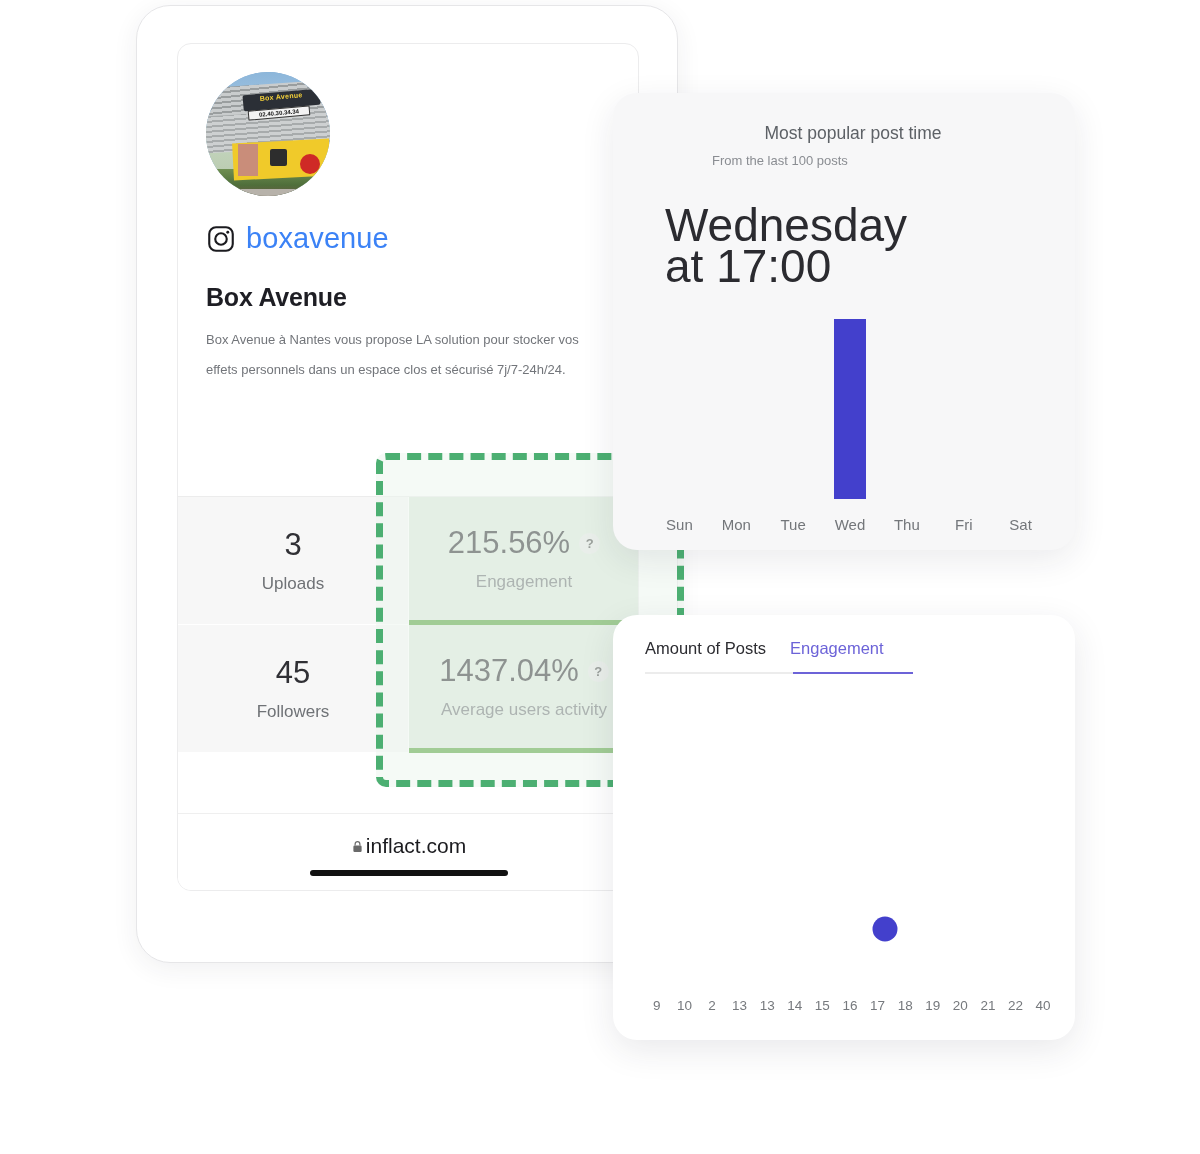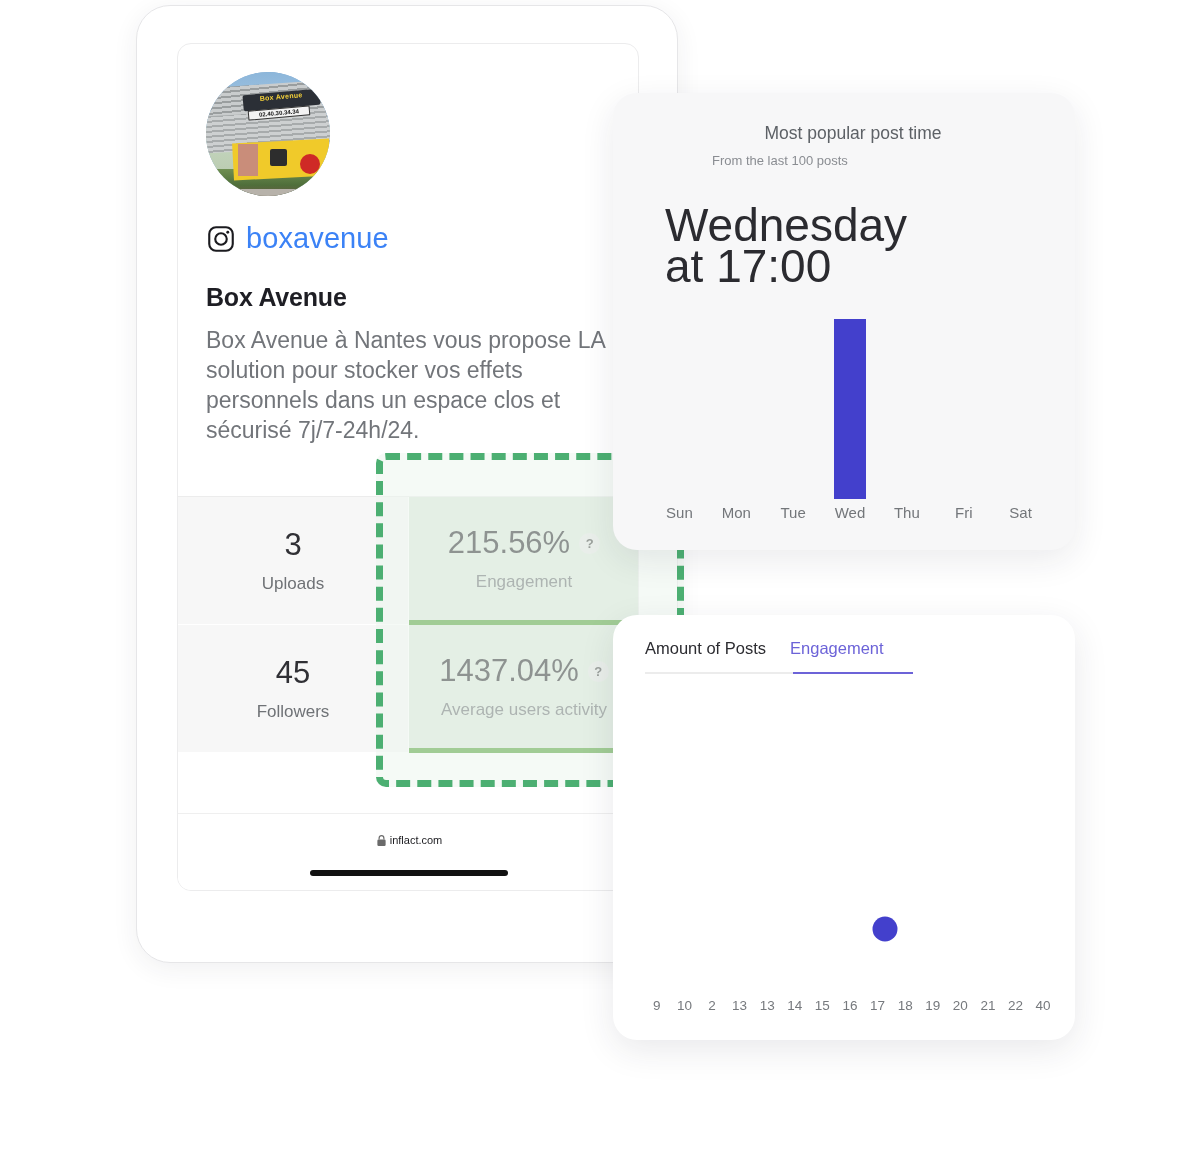--- a/index.html
+++ b/index.html
@@ -56,21 +56,21 @@
   .avatar .redbadge { position:absolute; left:76%; top:66%; width:16%; height:16%; background:#cf2a26; border-radius:50%;}
   .avatar .bush { position:absolute; left:0; bottom:0; width:100%; height:22%;
     background:linear-gradient(180deg,#6f8f52 0%,#4f6e3a 60%,#6a5a45 100%); }
   .avatar .road { position:absolute; left:0; bottom:0; width:100%; height:6%; background:#b7b2aa; }
 
   .handle-row { display:flex; align-items:center; gap:10px; margin-top:26px; }
   .ig-icon { width:30px; height:30px; flex:0 0 auto; }
   .handle { font-size:29px; color:#3b82f6; font-weight:400; letter-spacing:.1px; }
 
   .fullname { margin-top:28px; font-size:25px; font-weight:bold; color:#1e1e24; letter-spacing:-.2px; }
-  .bio { margin-top:13px; font-size:23px; line-height:30px; color:#72757a; max-width:412px; }
+  .bio { margin-top:13px; font-size:13px; line-height:30px; color:#72757a; max-width:412px; }
 
   
   .stats {
     position:absolute; left:0; top:452px; width:462px;
     display:grid; grid-template-columns:1fr 1fr; grid-auto-rows:128px;
     border-top:1px solid #ececec;
   }
   .stat { background:#f7f7f7; border-right:1px solid #fff; border-bottom:1px solid #fff;
     display:flex; flex-direction:column; align-items:center; justify-content:center; gap:11px; position:relative; }
   .stat .val { font-size:31px; color:#303035; font-weight:400; display:flex; align-items:center; gap:9px; }
@@ -81,21 +81,21 @@
 
   
   .dev-tabs { position:absolute; left:12px; top:812px; width:300px; }
   .dev-tabs .row { display:flex; gap:26px; font-size:17px; }
   .dev-tabs .t { color:#2c2c31; padding-bottom:17px; }
   .dev-tabs .t.active { color:#6c63d8; }
 
   .urlbar { position:absolute; left:0; bottom:0; width:462px; height:77px;
     border-top:1px solid #efefef; background:#fff;
     display:flex; flex-direction:column; align-items:center; justify-content:flex-start; padding-top:20px; }
-  .urlbar .u { font-size:11px; color:#1b1b1f; display:flex; align-items:flex-start; gap:3px; }
+  .urlbar .u { font-size:21px; color:#1b1b1f; display:flex; align-items:flex-end; gap:3px; }
   .homebar { position:absolute; bottom:14px; left:50%; transform:translateX(-50%);
     width:198px; height:6px; background:#111; border-radius:4px; }
 
   
   .selection {
     position:absolute; left:376px; top:453px; width:308px; height:334px;
     border:7px dashed #4caf72; border-radius:10px; background:rgba(235,246,238,.5);
     z-index:5; pointer-events:none;
   }
 
@@ -106,21 +106,21 @@
     box-shadow:0 10px 34px rgba(35,35,60,.09);
     padding:26px 34px 0 52px;
   }
   .card-time .k1 { font-size:17.5px; color:#5d6166; line-height:28px;text-align:center; }
   .card-time .k2 { font-size:13px; color:#8a8d92; line-height:28px;margin-left:47px; }
   .card-time .big { margin-top:30px; font-size:46px; line-height:41px; color:#2b2b30; font-weight:400; }
   .daychart { position:absolute; left:38px; right:26px; bottom:16px; height:215px; }
   .daychart .plot { position:relative; height:180px; display:flex; align-items:flex-end; }
   .daychart .col { flex:1; display:flex; justify-content:center; align-items:flex-end; height:100%; }
   .daychart .b { width:32px; background:#4340cc; }
-  .daychart .axis { display:flex; margin-top:5px; }
+  .daychart .axis { display:flex; margin-top:17px; }
   .daychart .axis span { flex:1; text-align:center; font-size:15px; color:#73767a; }
 
   
   .card-eng {
     position:absolute; left:613px; top:615px; width:462px; height:425px;
     background:#ffffff; border-radius:24px; z-index:9;
     box-shadow:0 10px 34px rgba(35,35,60,.10);
     padding:24px 0 0 0;
   }
   .card-eng .tabs { padding-left:32px; }

